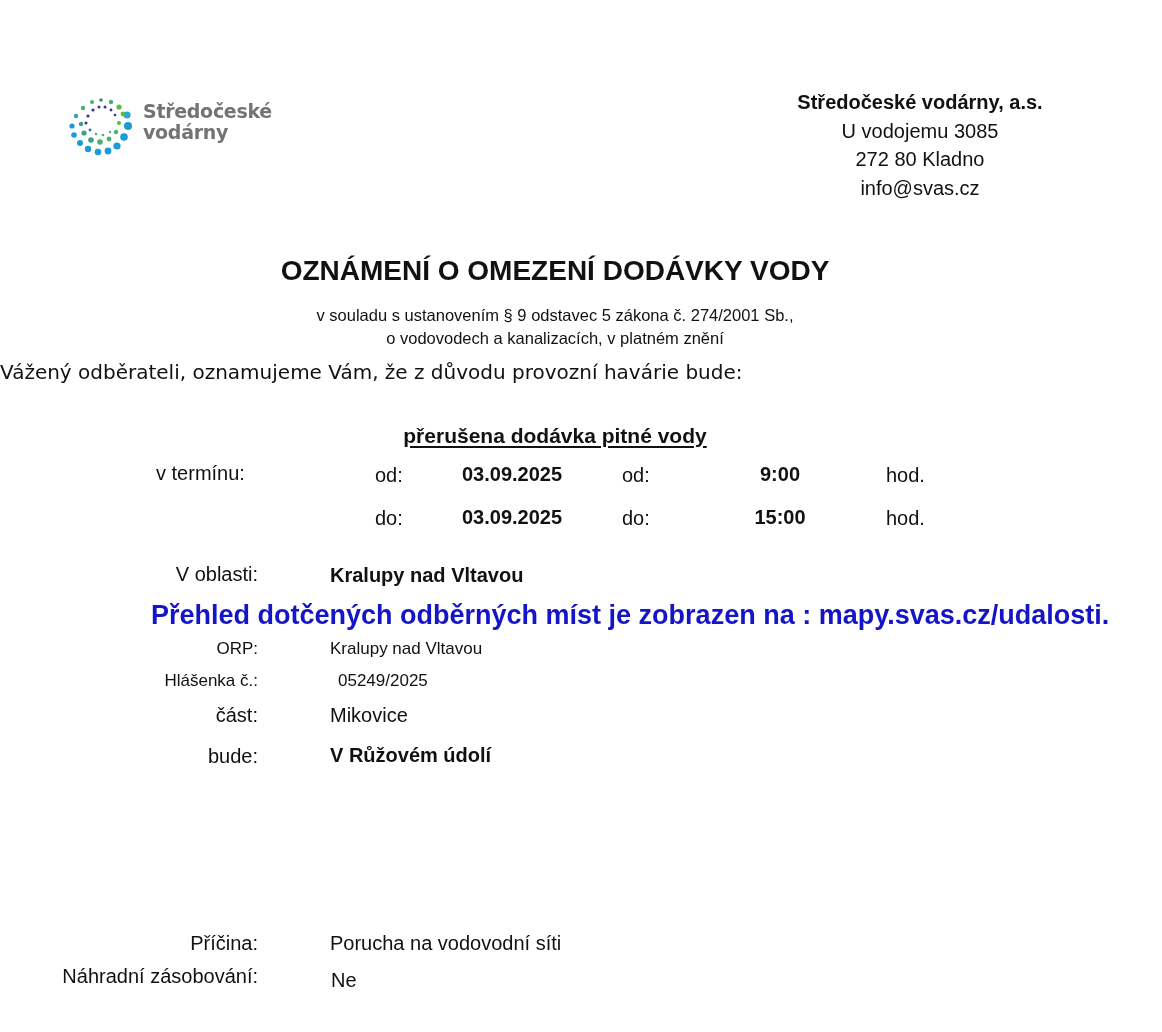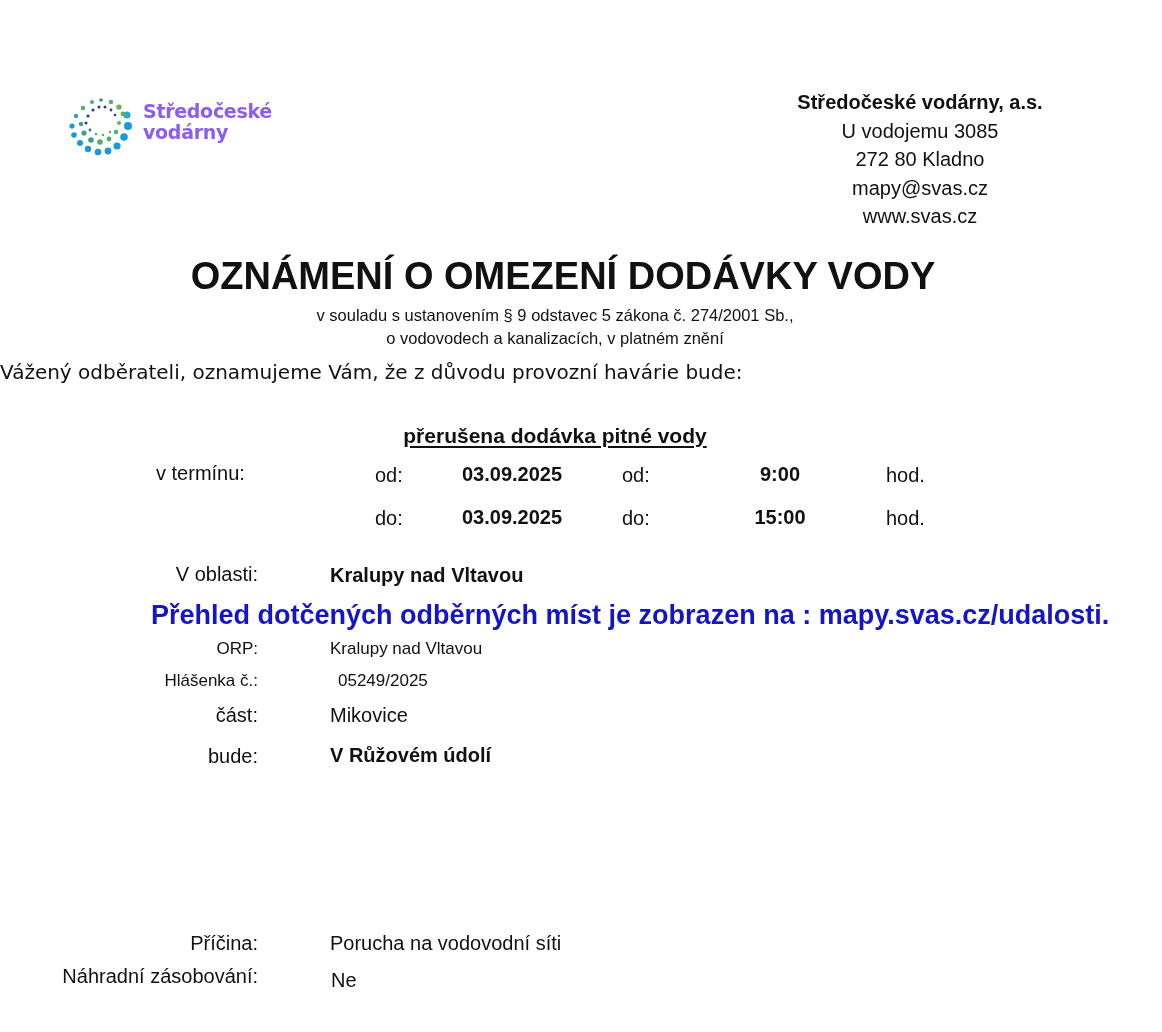--- a/index.html
+++ b/index.html
@@ -8,28 +8,28 @@
     font-family: "Liberation Sans", sans-serif; color: #111111;
   }
   .abs { position: absolute; white-space: nowrap; }
 
   
   .logo { position: absolute; left: 66px; top: 94px; width: 200px; height: 66px; }
   .logo svg { position: absolute; left: 0; top: 0; }
   .logo-text {
     position: absolute; left: 77px; top: 7px;
     font-family: "DejaVu Sans", sans-serif; font-weight: bold;
-    color: #8b5cf6; font-size: 19px; line-height: 21px; letter-spacing: -0.3px;
+    color: #737373; font-size: 19px; line-height: 21px; letter-spacing: -0.3px;
   }
 
   
   .company { position: absolute; left: 770px; top: 88px; width: 300px; text-align: center; font-size: 20px; line-height: 28.5px; }
   .company .name { font-weight: bold; }
 
-  .title { position: absolute; left: 0; width: 1110px; top: 255px; text-align: center; font-size: 38px; font-weight: bold; letter-spacing: 0px; padding-left: 8px; }
+  .title { position: absolute; left: 0; width: 1110px; top: 255px; text-align: center; font-size: 28px; font-weight: bold; letter-spacing: 0px; }
   .sub { position: absolute; left: 0; width: 1110px; text-align: center; font-size: 16.5px; }
   .greeting { position: absolute; left: 0; width: 1106px; top: 360px; text-align: left; font-size: 21px; font-family: "DejaVu Sans", sans-serif; font-size: 20px; }
 
   .headline { position: absolute; left: 0; width: 1110px; top: 424px; text-align: center; font-size: 21px; font-weight: bold; }
   .headline span { text-decoration: underline; text-underline-offset: 3px; }
 
   .lbl { font-size: 20px; }
   .bold { font-weight: bold; }
   .right { text-align: right; }
   .blue { color: #1515c8; font-weight: bold; font-size: 27px; }
@@ -82,22 +82,21 @@
   <div class="logo-text">
     <div>Středočeské</div>
     <div>vodárny</div>
   </div>
 </div>
 
 <div class="company">
   <div class="name">Středočeské vodárny, a.s.</div>
   <div>U vodojemu 3085</div>
   <div>272 80 Kladno</div>
-  <div>mapy@svas.cz</div>
-  <div>www.svas.cz</div>
+  <div>info@svas.cz</div>
 </div>
 
 <div class="title">OZNÁMENÍ O OMEZENÍ DODÁVKY VODY</div>
 <div class="sub" style="top:306px;">v souladu s ustanovením § 9 odstavec 5 zákona č. 274/2001 Sb.,</div>
 <div class="sub" style="top:329px;">o vodovodech a kanalizacích, v platném znění</div>
 <div class="greeting">Vážený odběrateli, oznamujeme Vám, že z důvodu provozní havárie bude:</div>
 
 <div class="headline">
   <span>přerušena dodávka pitné vody</span>
 </div>

